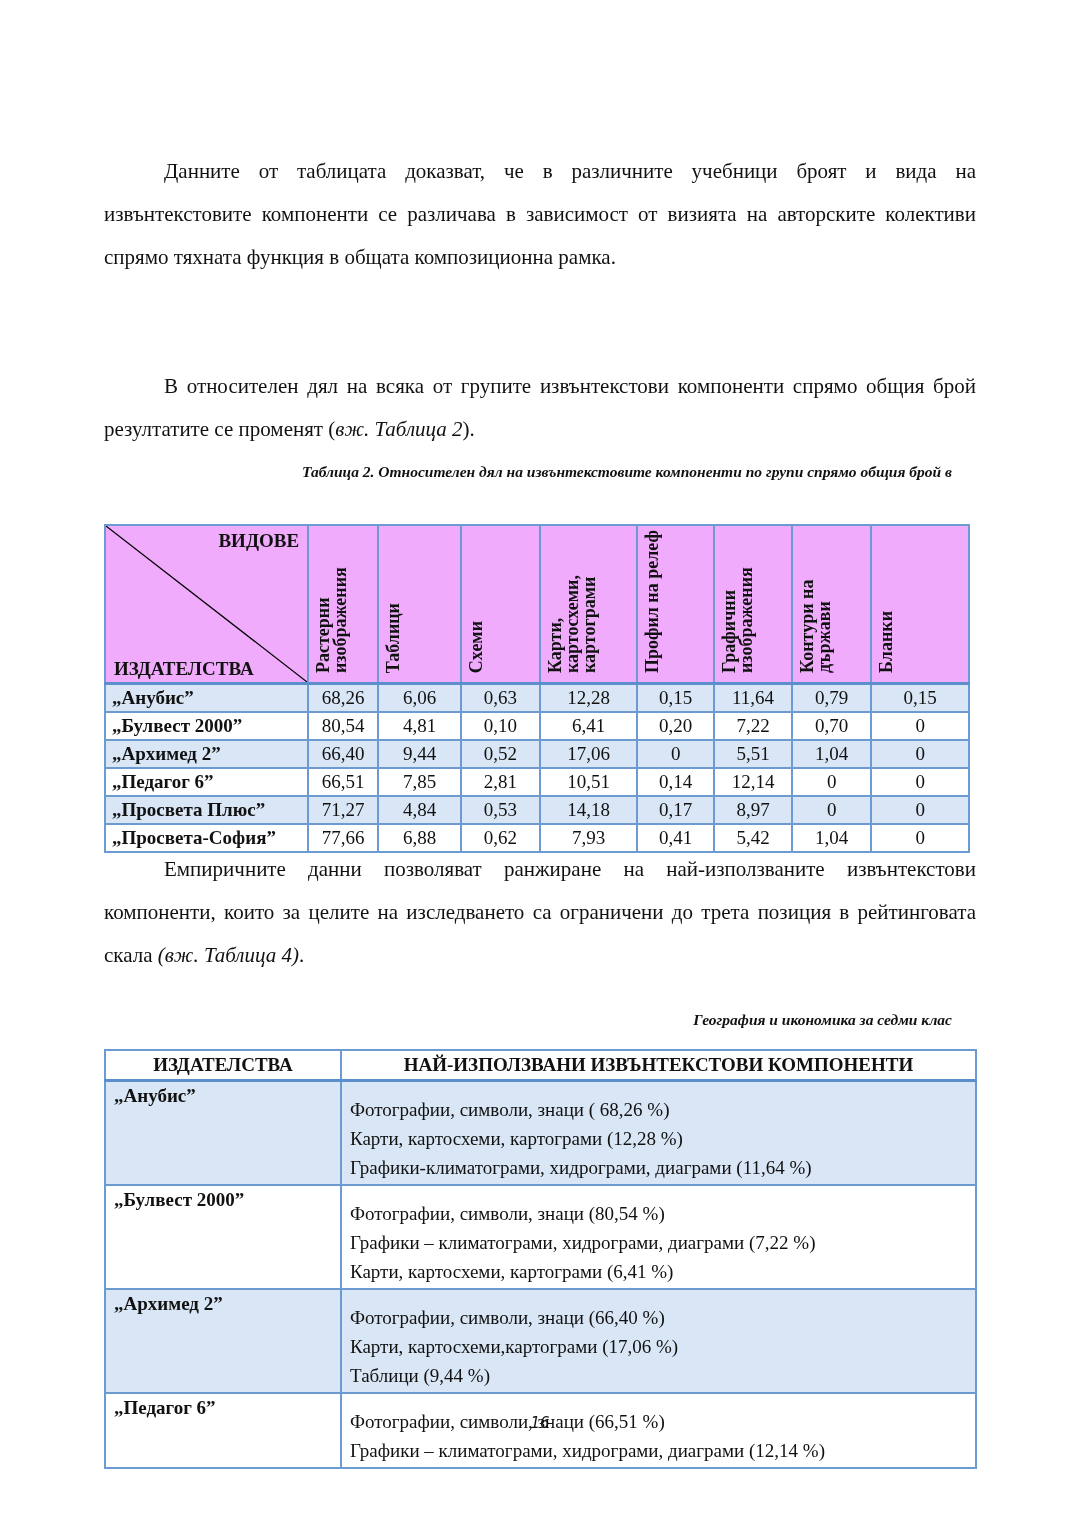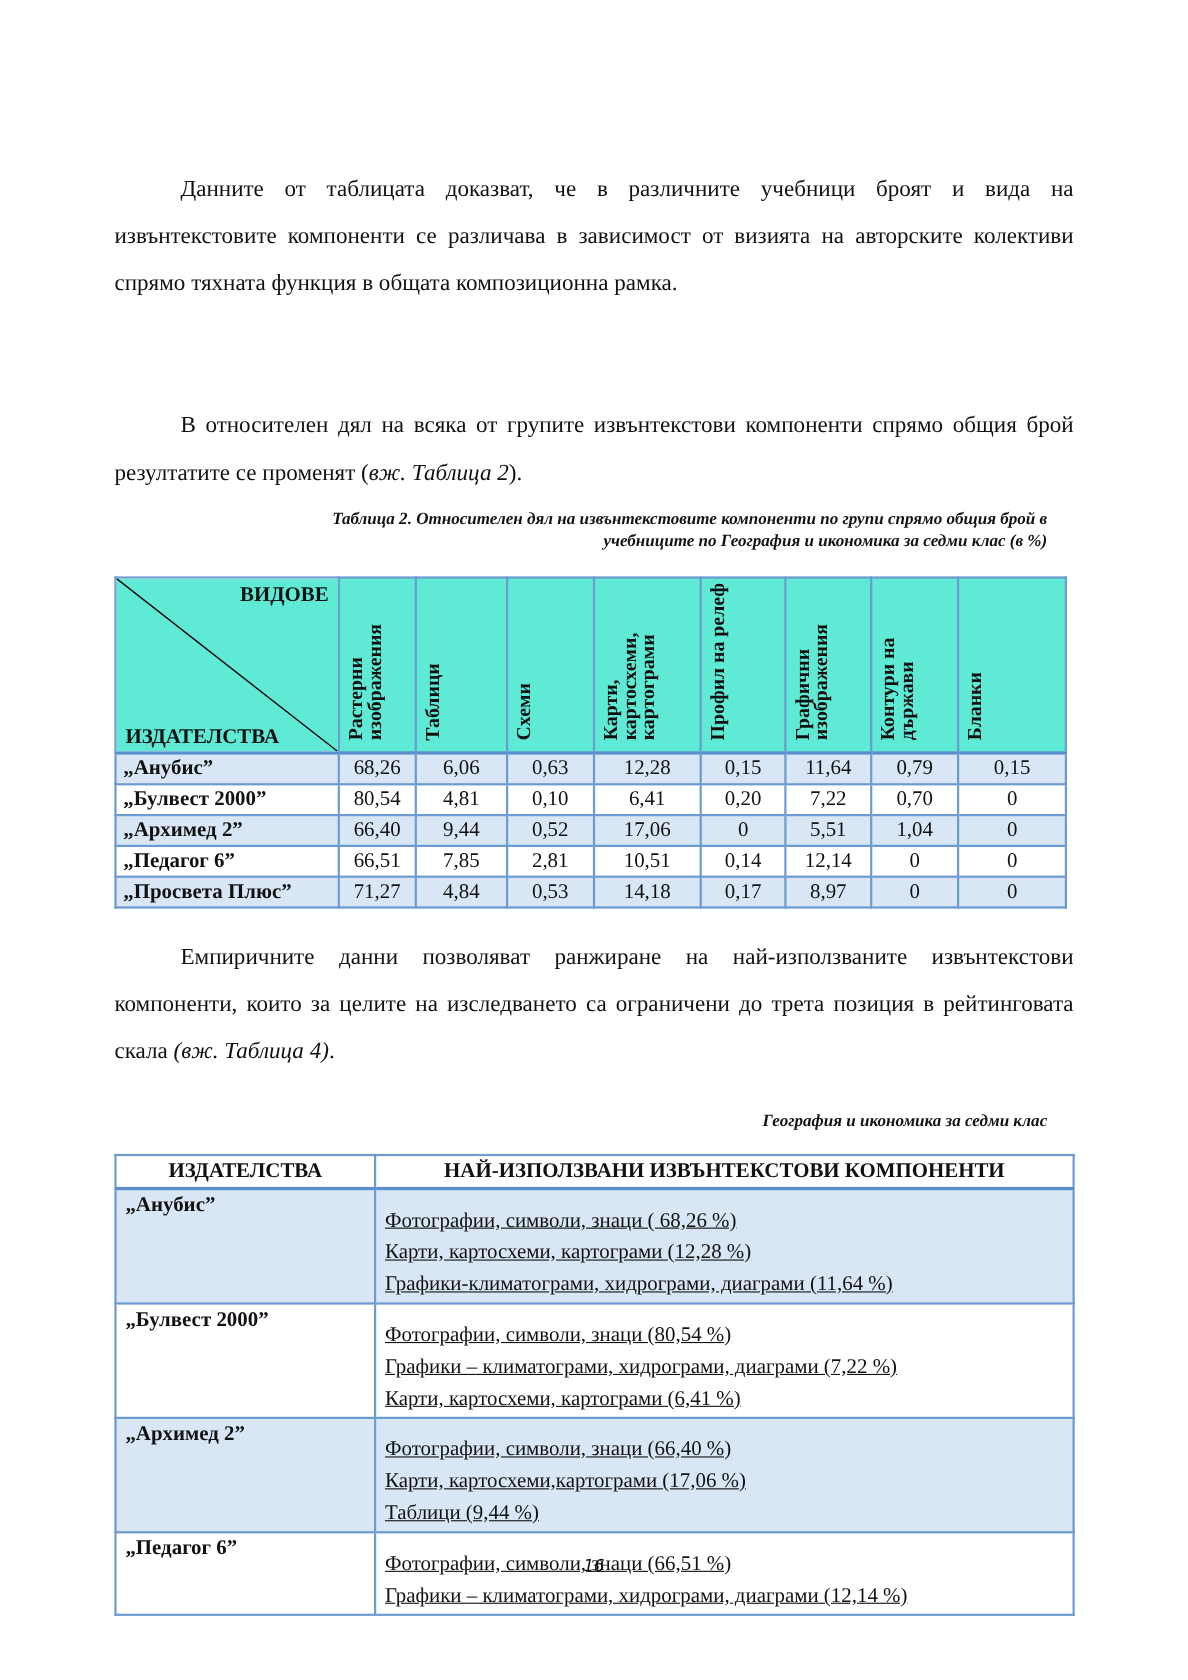--- a/index.html
+++ b/index.html
@@ -5,54 +5,53 @@
   html, body { margin: 0; padding: 0; background: #ffffff; }
   body { width: 1080px; height: 1527px; position: relative; overflow: hidden;
          font-family: "Liberation Serif", "DejaVu Serif", serif; color: #111; }
   .page { position: absolute; left: 0; top: 0; width: 1056px; height: 1527px; }
   .para { position: absolute; left: 104px; width: 872px; font-size: 21px; line-height: 43px; text-align: justify; margin: 0; }
   .para .indent { display: inline-block; width: 60px; }
   .caption { position: absolute; right: 104px; width: 872px; text-align: right; font-style: italic; font-weight: bold; font-size: 15.5px; line-height: 20px; margin: 0; }
   table { border-collapse: collapse; position: absolute; }
   .t2 { left: 104px; top: 524px; width: 866px; }
   .t2 td, .t2 th { border: 2px solid #6b9bd1; font-size: 19px; padding: 0; }
-  .t2 .hdr th { height: 151px; vertical-align: bottom; background: #5eead4; }
+  .t2 .hdr th { height: 151px; vertical-align: bottom; background: #f0abfc; }
   .t2 .diag { width: 208px; position: relative; text-align: left; }
   .t2 .diag svg { position: absolute; left: 0; top: 0; width: 100%; height: 100%; }
   .t2 .diag .top { position: absolute; right: 8px; top: 4px; font-weight: bold; font-size: 19px; }
   .t2 .diag .bot { position: absolute; left: 8px; bottom: 2px; font-weight: bold; font-size: 19px; }
   .t2 .rot { writing-mode: vertical-rl; transform: rotate(180deg); text-align: left; font-weight: bold; font-size: 18px; line-height: 17px; margin: 0 auto; padding: 4px 0 2px 0; display: inline-block; }
   .t2 .hdr th.vc { text-align: left; padding-left: 6px; }
   .t2 tbody tr.r td { height: 26px; text-align: center; line-height: 24px; }
   .t2 tbody tr.r td.pub { text-align: left; font-weight: bold; padding-left: 6px; }
   .t2 tbody tr.odd td { background: #d9e6f5; }
   .t2 .hdr-sep th { border-bottom: 3px solid #5b8fcc; }
 
   .t3 { left: 104px; top: 1049px; width: 873px; }
   .t3 td, .t3 th { border: 2px solid #6b9bd1; font-size: 19px; }
   .t3 th { font-weight: bold; height: 28px; text-align: center; padding: 0; border-bottom: 3px solid #5b8fcc; background: #fff; }
   .t3 td.pub { width: 218px; vertical-align: top; font-weight: bold; padding: 3px 8px; }
-  .t3 td.items { padding: 14px 8px 1px 8px; vertical-align: top; text-decoration: underline; }
+  .t3 td.items { padding: 14px 8px 1px 8px; vertical-align: top; }
   .t3 td.items div { height: 29px; line-height: 28px; }
   .t3 tr.odd td { background: #d9e6f5; }
   .pagenum { position: absolute; left: 0; width: 1080px; top: 1414px; text-align: center; font-family: "DejaVu Sans", sans-serif; font-size: 15px; font-style: italic; }
 </style>
 </head>
 <body>
 
 <div class="page">
 
   <p class="para" style="top:150px;"><span class="indent"></span><span>Данните от таблицата доказват, че в различните учебници броят и вида на извънтекстовите компоненти се различава в зависимост от визията на авторските колективи спрямо тяхната функция в общата композиционна рамка.</span></p>
 
 
   <p class="para" style="top:365px;"><span class="indent"></span><span>В относителен дял на всяка от групите извънтекстови компоненти спрямо общия брой резултатите се променят (</span><i>вж. Таблица 2</i><span>).</span></p>
 
   <p class="caption" style="top:462px;">
     <span>Таблица 2. Относителен дял на извънтекстовите компоненти по групи спрямо общия брой в</span><br>
-    <span>учебниците по География и икономика за седми клас (в %)</span>
   </p>
 
   <table class="t2">
     <thead>
       <tr class="hdr hdr-sep">
         <th class="diag">
           <svg viewBox="0 0 208 151" preserveAspectRatio="none">
               <line x1="0" y1="0" x2="208" y2="151" stroke="#000" stroke-width="1.2"></line>
             </svg>
           <span class="top">ВИДОВЕ</span>
@@ -117,20 +116,31 @@
         <td class="pub">„Просвета Плюс”</td>
         <td>71,27</td>
         <td>4,84</td>
         <td>0,53</td>
         <td>14,18</td>
         <td>0,17</td>
         <td>8,97</td>
         <td>0</td>
         <td>0</td>
       </tr>
+      <tr class="r">
+        <td class="pub">„Просвета-София”</td>
+        <td>77,66</td>
+        <td>6,88</td>
+        <td>0,62</td>
+        <td>7,93</td>
+        <td>0,41</td>
+        <td>5,42</td>
+        <td>1,04</td>
+        <td>0</td>
+      </tr>
     </tbody>
   </table>
 
   <p class="para" style="top:848px;"><span class="indent"></span><span>Емпиричните данни позволяват ранжиране на най-използваните извънтекстови компоненти, които за целите на изследването са ограничени до трета позиция в рейтинговата скала </span><i>(вж. Таблица 4)</i><span>.</span></p>
 
   <p class="caption" style="top:990px;">
     <br>
     <span>География и икономика за седми клас</span>
   </p>
 

